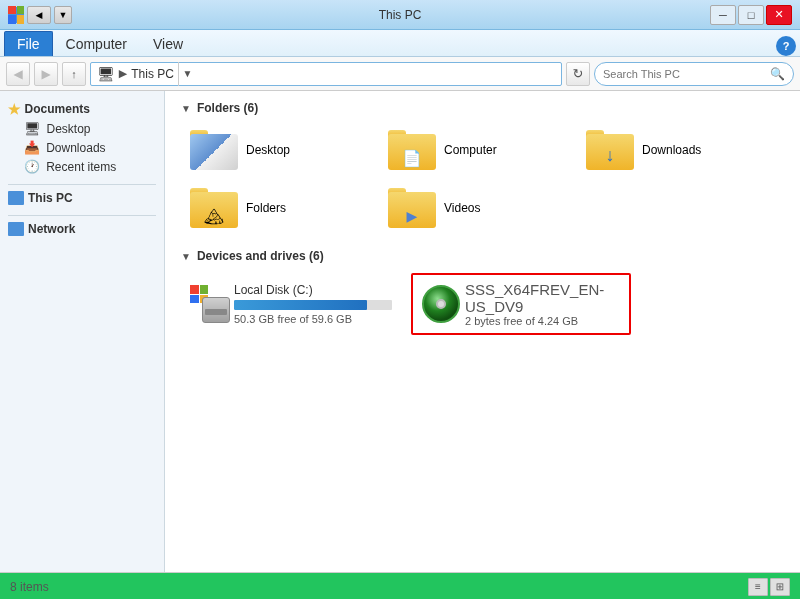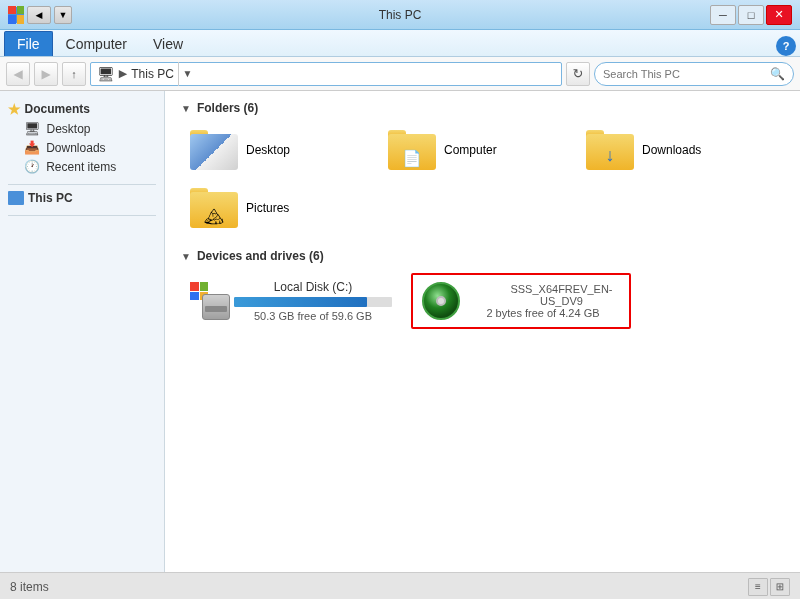--- a/index.html
+++ b/index.html
@@ -272,21 +272,20 @@
     }
     .device-item {
       display: flex;
       align-items: center;
       gap: 4px;
       width: 220px;
       padding: 6px 8px;
       border-radius: 2px;
       cursor: pointer;
       border: 1px solid transparent;
-      text-align: center;
     }
     .device-item.selected { background: #fff; border: 2px solid #e00; }
     .device-icon { width: 40px; height: 40px; display: flex; align-items: center; justify-content: center; font-size: 28px; flex-shrink: 0; }
     .device-info { flex: 1; }
     .device-name { font-size: 12px; color: #333; font-weight: normal; }
     .device-progress {
       height: 10px;
       background: #ddd;
       border-radius: 1px;
       margin: 3px 0;
@@ -295,21 +294,21 @@
     .device-progress-fill {
       height: 100%;
       background: linear-gradient(to right, #3a9ad9, #2070c0);
       border-radius: 1px;
     }
     .device-space { font-size: 11px; color: #555; }
 
     
     .status-bar {
       height: 28px;
-      background: #e5e5e5;
+      background: #22c55e;
       border-top: 1px solid #ccc;
       display: flex;
       align-items: center;
       padding: 0 10px;
       font-size: 12px;
       color: #555;
       justify-content: space-between;
     }
     .status-view-btns { display: flex; gap: 2px; }
     .view-btn {
@@ -430,20 +429,26 @@
       </div>
     </div>
     <div class="sidebar-sep"></div>
     <div class="sidebar-section">
       <div class="sidebar-section-header">
         <div style="width:16px;height:14px;background:#4a90d9;border-radius:1px;flex-shrink:0;"></div>
         <span>This PC</span>
       </div>
     </div>
     <div class="sidebar-sep"></div>
+    <div class="sidebar-section">
+      <div class="sidebar-section-header">
+        <div style="width:16px;height:14px;background:#4a90d9;border-radius:1px;flex-shrink:0;"></div>
+        <span>Network</span>
+      </div>
+    </div>
   </div>
 
   <div class="content-area">
 
     <div class="section-header">
       <span class="section-arrow">▼</span>
       <span>Folders (6)</span>
     </div>
 
     <div class="folders-grid">
@@ -471,23 +476,30 @@
         </div>
         <span>Downloads</span>
       </div>
 
 
       <div class="folder-item">
         <div class="big-folder pictures">
           <div class="folder-tab"></div>
           <div class="folder-body"></div>
         </div>
-        <span>Pictures</span>
-      </div>
-
+        <span>Folders</span>
+      </div>
+
+      <div class="folder-item">
+        <div class="big-folder videos">
+          <div class="folder-tab"></div>
+          <div class="folder-body"></div>
+        </div>
+        <span>Videos</span>
+      </div>
     </div>
 
     <div class="section-header">
       <span class="section-arrow">▼</span>
       <span>Devices and drives (6)</span>
     </div>
 
     <div class="devices-grid">
 
       <div class="device-item">
@@ -515,21 +527,21 @@
         </div>
       </div>
 
       <div class="device-item selected">
         <div class="device-icon">
           <div class="dvd-disc">
             <div class="dvd-disc-inner"></div>
           </div>
         </div>
         <div class="device-info">
-          <div class="device-name" style="font-size:11px;color:#555;margin-left:37px;">SSS_X64FREV_EN-US_DV9</div>
+          <div class="device-name" style="font-size:15px;color:#555;">SSS_X64FREV_EN-US_DV9</div>
           <div class="device-space">2 bytes free of 4.24 GB</div>
         </div>
       </div>
     </div>
 
   </div>
 </div>
 
 <div class="status-bar">
   <span>8 items</span>

